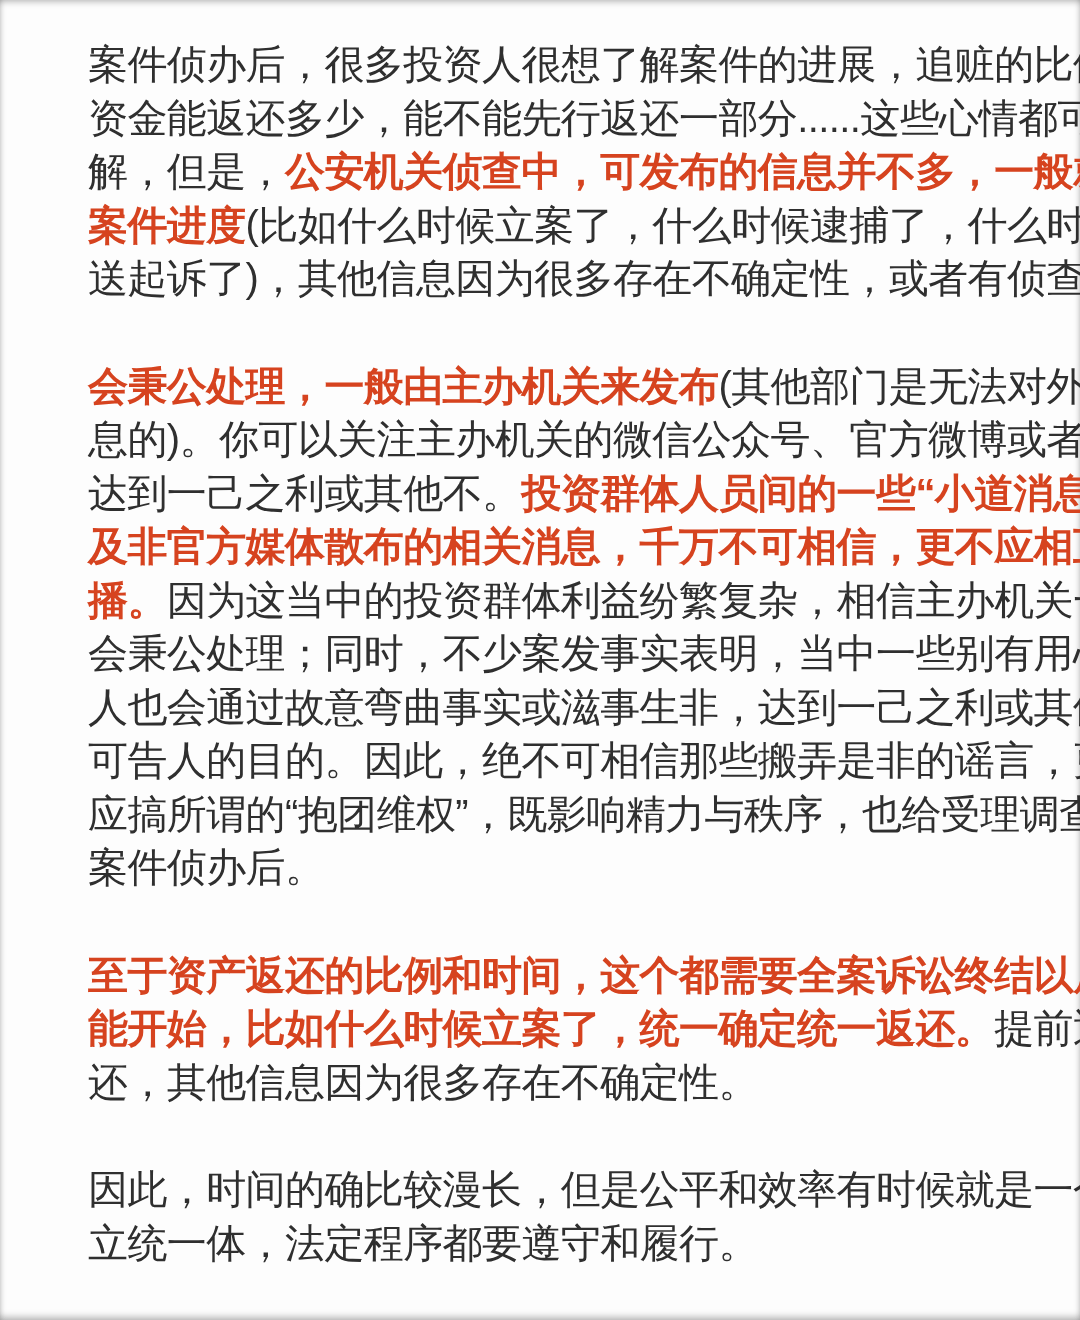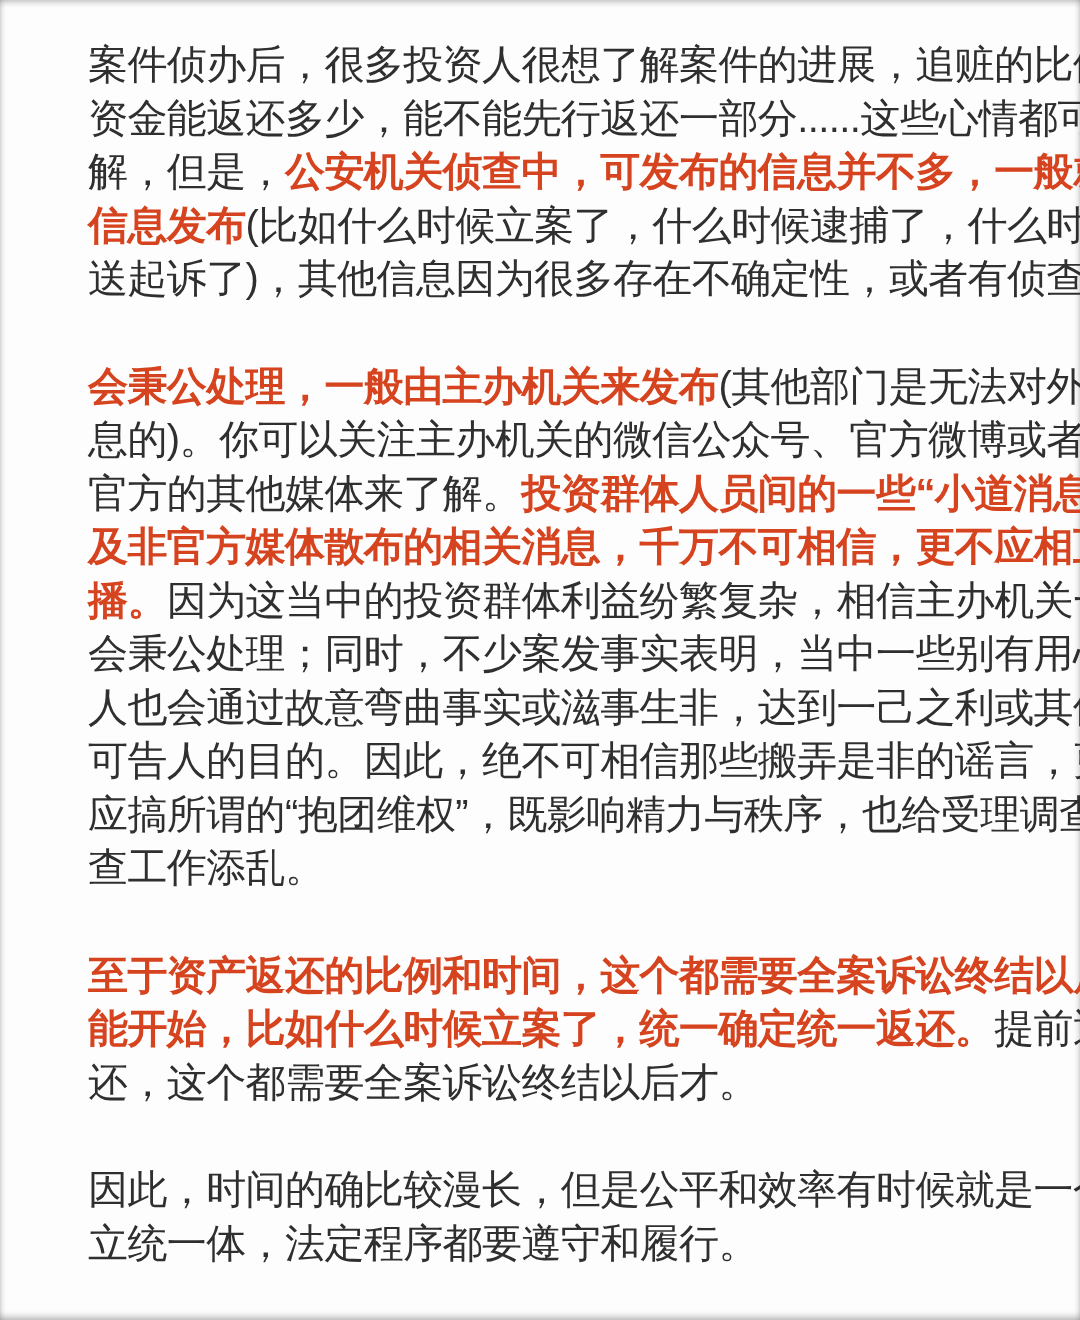--- a/index.html
+++ b/index.html
@@ -44,38 +44,38 @@
 </style>
 </head>
 <body>
 
 <div class="page" style="--text-color: #2f2f2f; --emphasis-color: #d6431f; background: rgb(253, 253, 253);">
   <div id="article-body">
       <div class="paragraph">
         <div class="line"><span class="seg-normal">案件侦办后，很多投资人很想了解案件的进展，追赃的比例，</span></div>
         <div class="line"><span class="seg-normal">资金能返还多少，能不能先行返还一部分......这些心情都可以理</span></div>
         <div class="line"><span class="seg-normal">解，但是，</span><span class="seg-em">公安机关侦查中，可发布的信息并不多，一般就是</span></div>
-        <div class="line"><span class="seg-em">信息发布</span><span class="seg-normal">(比如什么时候立案了，什么时候逮捕了，什么时候移</span></div>
+        <div class="line"><span class="seg-em">案件进度</span><span class="seg-normal">(比如什么时候立案了，什么时候逮捕了，什么时候移</span></div>
         <div class="line"><span class="seg-normal">送起诉了)，其他信息因为很多存在不确定性，或者有侦查保密</span></div>
       </div>
       <div class="paragraph">
         <div class="line"><span class="seg-em">会秉公处理，一般由主办机关来发布</span><span class="seg-normal">(其他部门是无法对外发布信</span></div>
         <div class="line"><span class="seg-normal">息的)。你可以关注主办机关的微信公众号、官方微博或者当地</span></div>
-        <div class="line"><span class="seg-normal">官方的其他媒体来了解。</span><span class="seg-em">投资群体人员间的一些“小道消息”以</span></div>
+        <div class="line"><span class="seg-normal">达到一己之利或其他不。</span><span class="seg-em">投资群体人员间的一些“小道消息”以</span></div>
         <div class="line"><span class="seg-em">及非官方媒体散布的相关消息，千万不可相信，更不应相互传</span></div>
         <div class="line"><span class="seg-em">播。</span><span class="seg-normal">因为这当中的投资群体利益纷繁复杂，相信主办机关一定</span></div>
         <div class="line"><span class="seg-normal">会秉公处理；同时，不少案发事实表明，当中一些别有用心的</span></div>
         <div class="line"><span class="seg-normal">人也会通过故意弯曲事实或滋事生非，达到一己之利或其他不</span></div>
         <div class="line"><span class="seg-normal">可告人的目的。因此，绝不可相信那些搬弄是非的谣言，更不</span></div>
         <div class="line"><span class="seg-normal">应搞所谓的“抱团维权”，既影响精力与秩序，也给受理调查或侦</span></div>
-        <div class="line"><span class="seg-normal">查工作添乱。</span></div>
+        <div class="line"><span class="seg-normal">案件侦办后。</span></div>
       </div>
       <div class="paragraph">
         <div class="line"><span class="seg-em">至于资产返还的比例和时间，这个都需要全案诉讼终结以后才</span></div>
         <div class="line"><span class="seg-em">能开始，比如什么时候立案了，统一确定统一返还。</span><span class="seg-normal">提前返</span></div>
-        <div class="line"><span class="seg-normal">还，这个都需要全案诉讼终结以后才。</span></div>
+        <div class="line"><span class="seg-normal">还，其他信息因为很多存在不确定性。</span></div>
       </div>
       <div class="paragraph">
         <div class="line"><span class="seg-normal">因此，时间的确比较漫长，但是公平和效率有时候就是一个对</span></div>
         <div class="line"><span class="seg-normal">立统一体，法定程序都要遵守和履行。</span></div>
       </div>
     </div>
 </div>
 
 </body></html>

